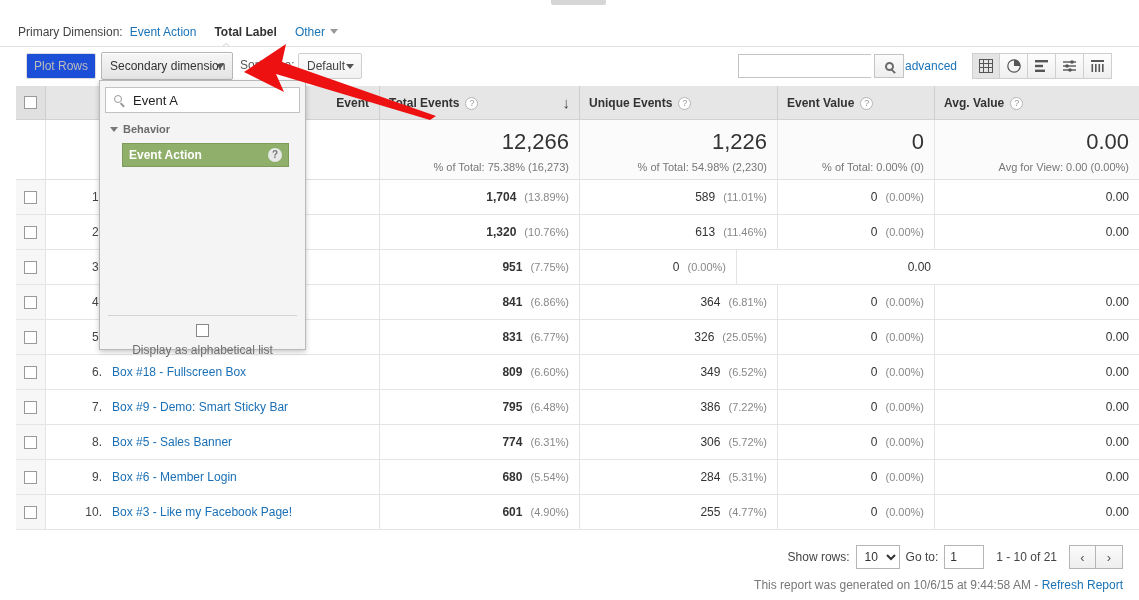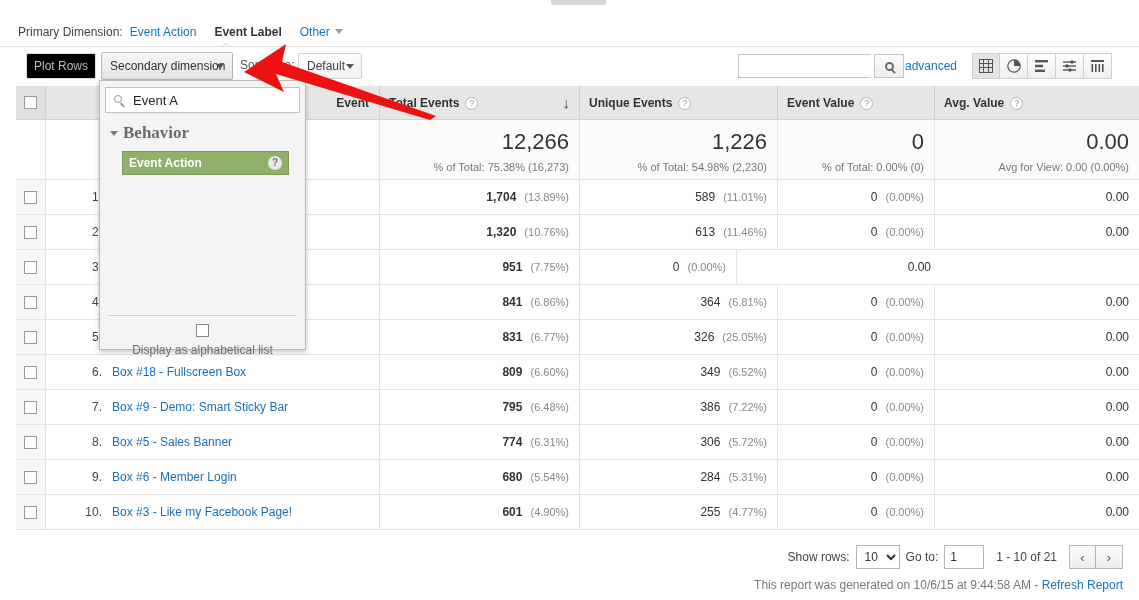--- a/index.html
+++ b/index.html
@@ -56,21 +56,21 @@
     background: #fff;
   }
   .btn {
     position: absolute;
     background: linear-gradient(#fdfdfd, #f1f1f1);
     border: 1px solid #cfcfcf; border-radius: 2px;
     height: 26px; line-height: 24px;
     font-size: 12px; color: #444; text-align: center;
     cursor: pointer; user-select: none;
   }
-  .btn.disabled { color: #bcbcbc; background: #000000; border-color: #dcdcdc; cursor: default; }
+  .btn.disabled { color: #bcbcbc; background: #1d4ed8; border-color: #dcdcdc; cursor: default; }
   .btn-plot { left: 26px; top: 53px; width: 70px; }
   .btn-secondary {
     left: 101px; top: 52px; width: 132px; height: 28px; line-height: 26px;
     background: linear-gradient(#f6f6f6, #e4e4e4);
     border-color: #b6b6b6;
     text-align: left; padding-left: 8px; color: #333;
     box-shadow: inset 0 1px 0 #fff;
   }
   .btn-secondary .caret {
     position: absolute; right: 8px; top: 11px;
@@ -225,22 +225,22 @@
     width: 8px; height: 8px; border: 1.5px solid #999; border-radius: 50%;
   }
   .dd-mag:after {
     content: ""; position: absolute; right: -4px; bottom: -3px;
     width: 5px; height: 1.5px; background: #999; transform: rotate(45deg);
   }
   .dd-search-val {
     position: absolute; left: 27px; top: 5px; font-size: 13px; color: #222;
   }
   .dd-group {
-    margin: 10px 0 8px 10px; font-size: 17px; font-weight: bold; color: #6b6b6b;
-    display: flex; align-items: center; font-family: Liberation Serif, serif;
+    margin: 10px 0 8px 10px; font-size: 11px; font-weight: bold; color: #6b6b6b;
+    display: flex; align-items: center;
   }
   .dd-tri {
     width: 0; height: 0; margin-right: 5px;
     border-left: 4px solid transparent; border-right: 4px solid transparent;
     border-top: 5px solid #7a7a7a;
   }
   .dd-item {
     margin: 6px 0 0 22px; width: 167px; height: 24px;
     background: #8faf6b; border: 1px solid #7d9b5b;
     color: #fff; font-size: 12px; font-weight: bold;
@@ -269,21 +269,21 @@
 </head>
 <body>
 
 <div id="root">
 
   <div class="top-nub"></div>
 
   <div class="primary-bar">
     <span class="pd-label">Primary Dimension:</span>
     <span class="pd-link">Event Action</span>
-    <span class="pd-active">Event Label</span>
+    <span class="pd-active">Total Label</span>
     <span class="pd-other"><span>Other</span><span class="caret-dn"></span></span>
   </div>
   <div class="pd-pointer"></div>
 
   <div class="toolbar"></div>
 
   <div class="btn disabled btn-plot">Plot Rows</div>
 
   <div class="btn btn-secondary">
     <span>Secondary dimension</span>

